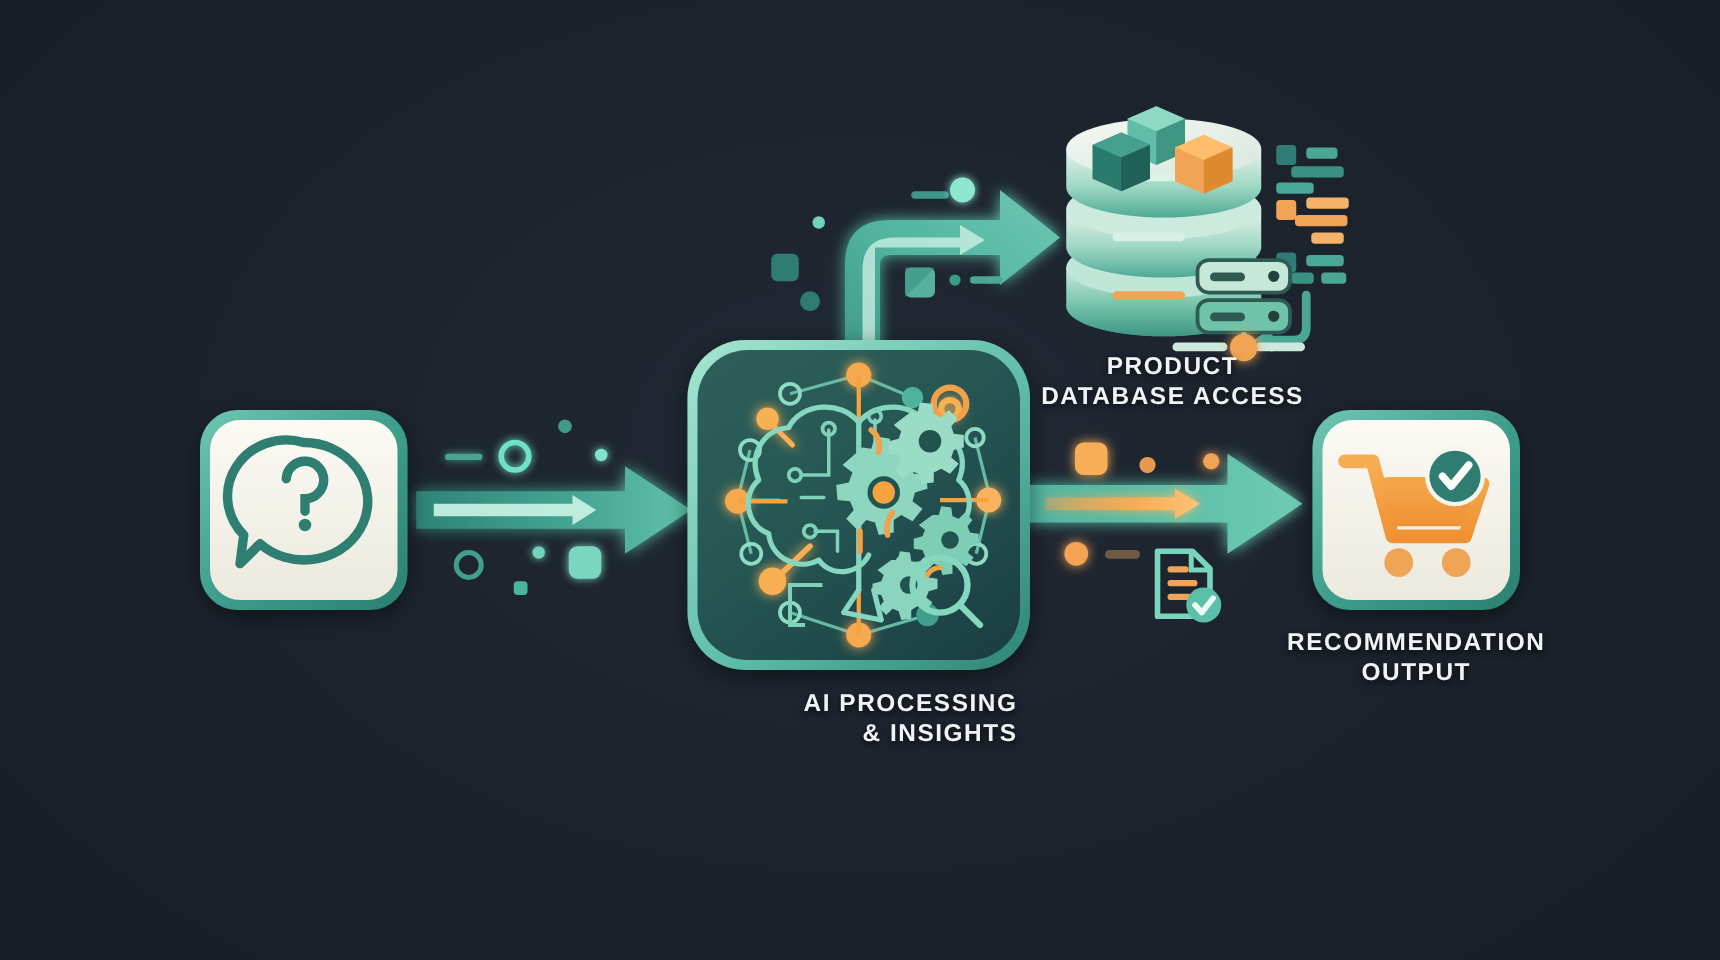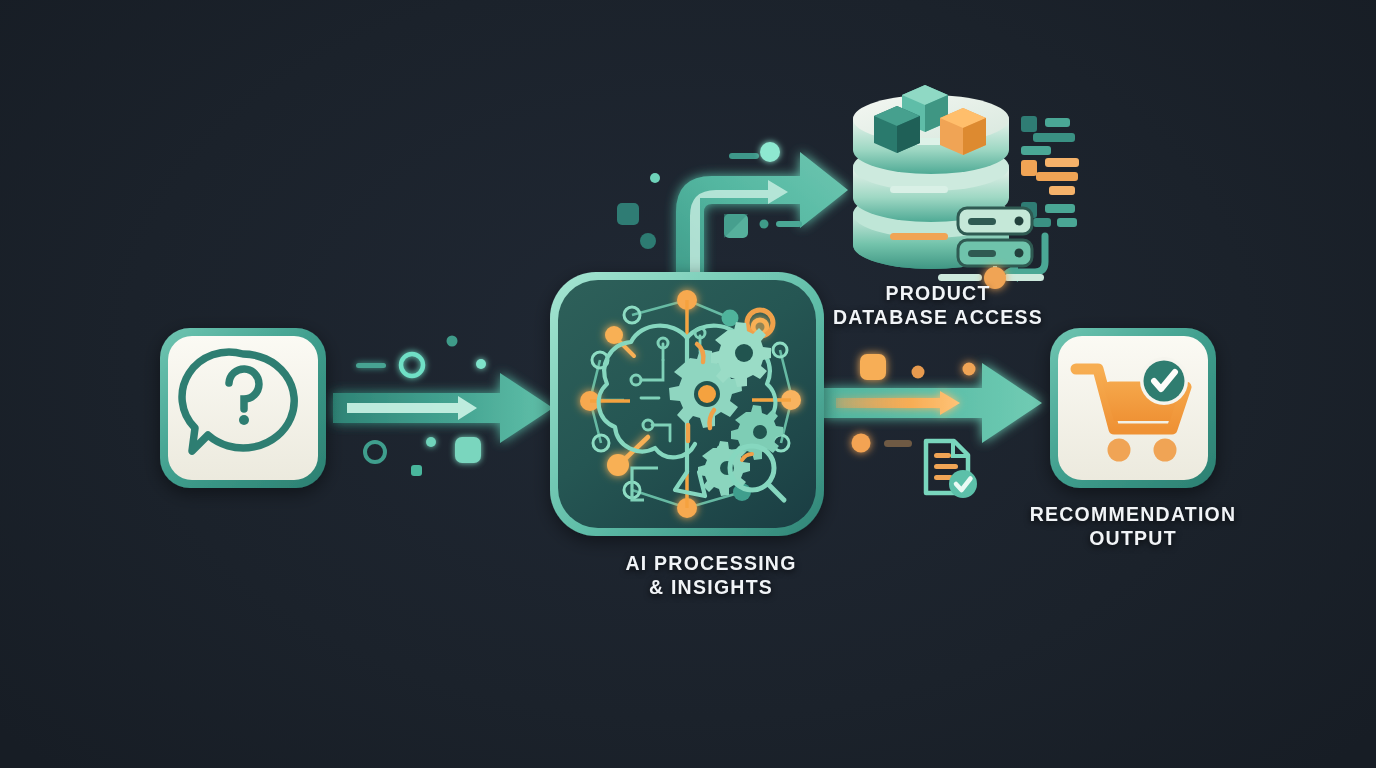--- a/index.html
+++ b/index.html
@@ -27,21 +27,21 @@
     font-size: 19.5px;
     letter-spacing: 1.25px;
     line-height: 24px;
     text-align: center;
     text-transform: uppercase;
     text-shadow: 0 2px 6px rgba(0,0,0,.75);
     white-space: pre-line;
     user-select: none;
   }
   #label-customer  { left: 124px; top: 502px; width: 240px; }
-  #label-ai        { left: 586px; top: 551px; width: 250px; }
+  #label-ai        { left: 564px; top: 551px; width: 250px; text-align: right; }
   #label-database  { left: 812px; top: 281px; width: 252px; }
   #label-output    { left: 1012px; top: 502px; width: 242px; }
 </style>
 </head>
 <body>
 
 <div id="canvas">
 
   <svg class="layer" viewBox="0 0 1376 768">
     <defs>

